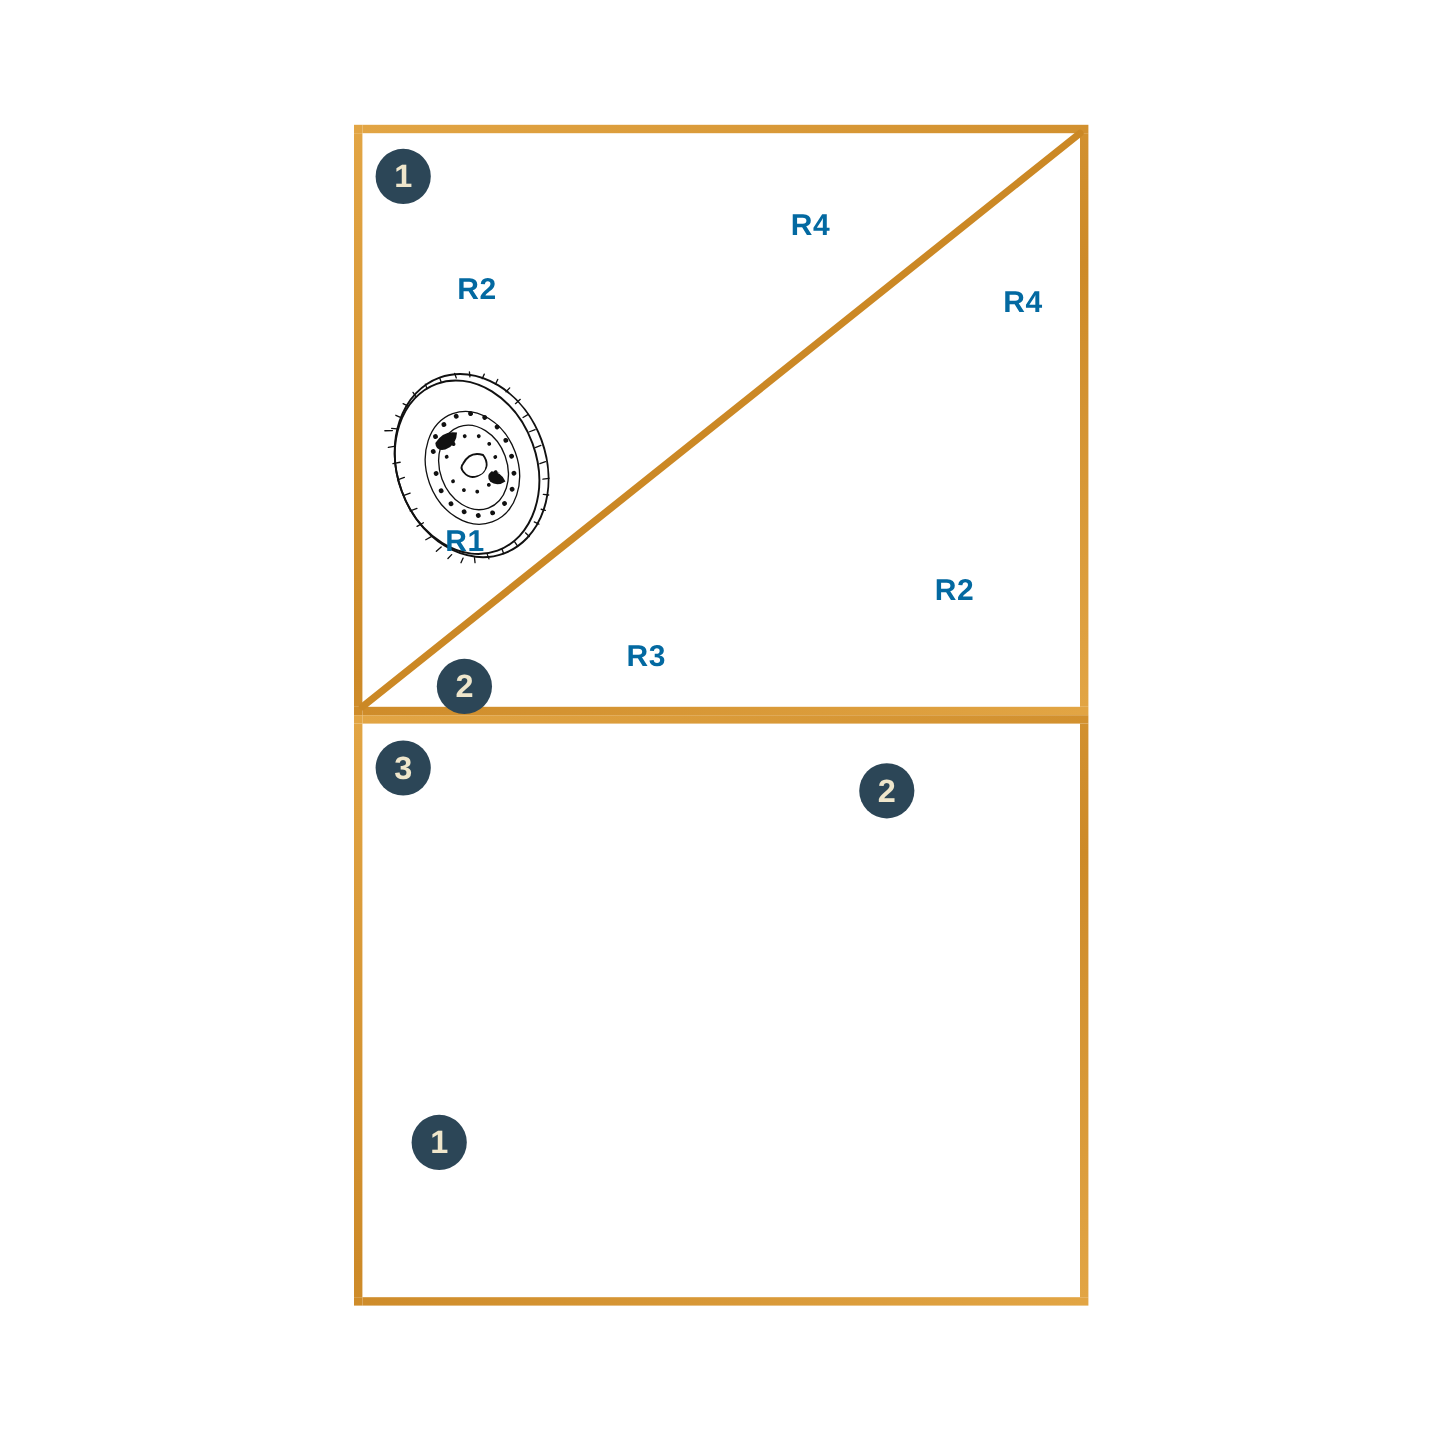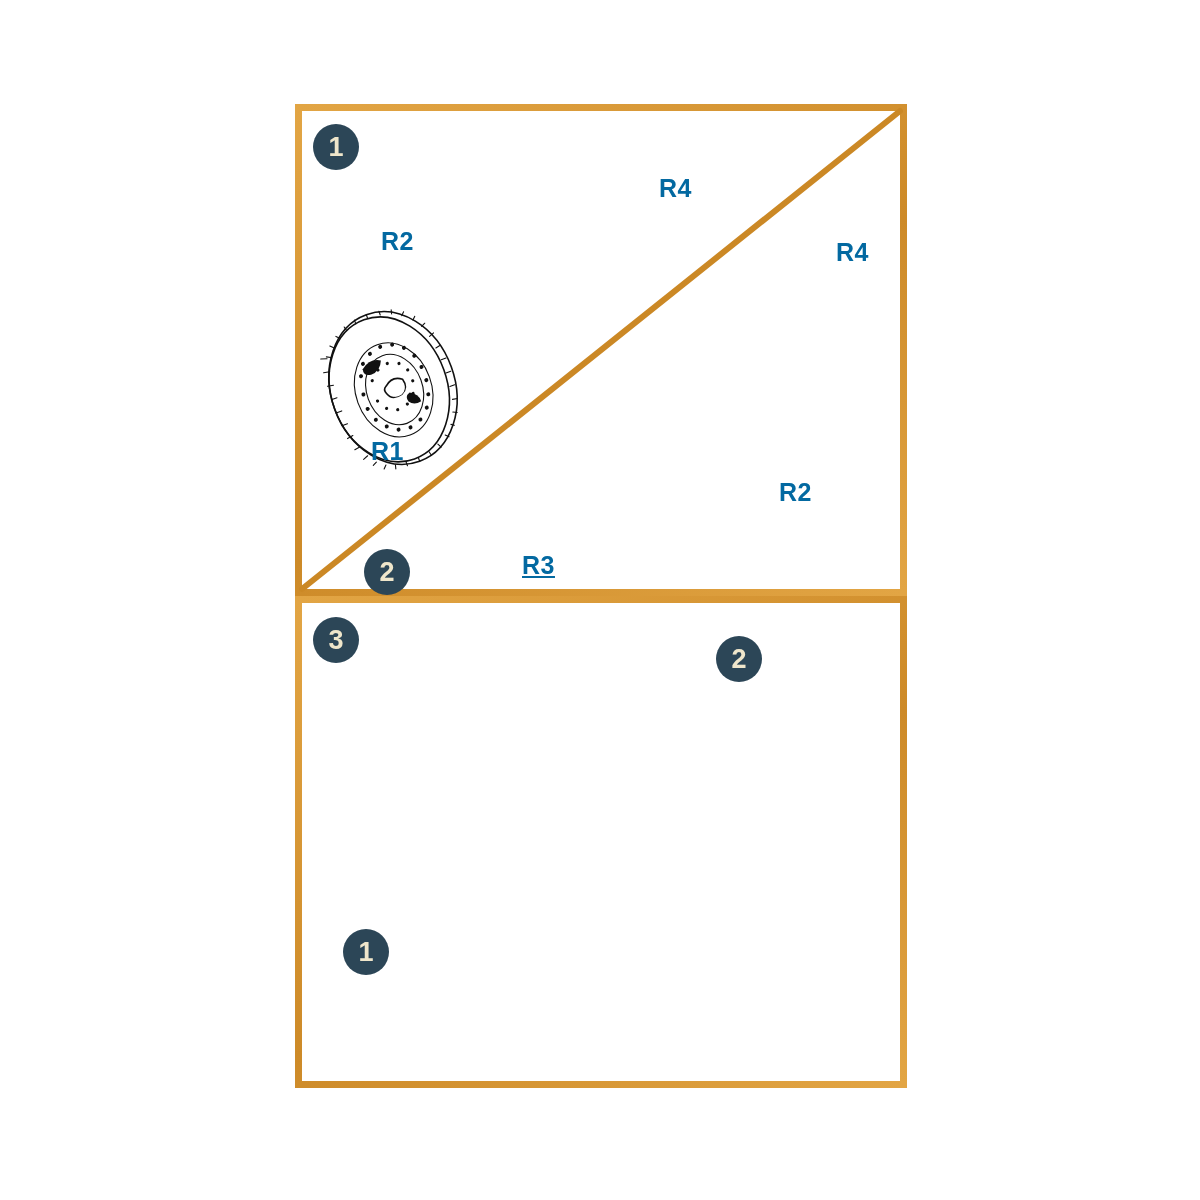--- a/index.html
+++ b/index.html
@@ -515,15 +515,15 @@
   <div class="part-label" style="left:381px; top:227px;">R2</div>
 
   <div class="part-label" style="left:659px; top:174px;">R4</div>
 
   <div class="part-label" style="left:331px; top:437px;margin-left:40px;">R1</div>
 
   <div class="part-label" style="left:836px; top:238px;">R4</div>
 
   <div class="part-label" style="left:779px; top:478px;">R2</div>
 
-  <div class="part-label" style="left:522px; top:551px;text-decoration:underline;">R3</div>
+  <div class="part-label" style="left:522px; top:533px;">R3</div>
 
 </div>
 
 </body></html>

